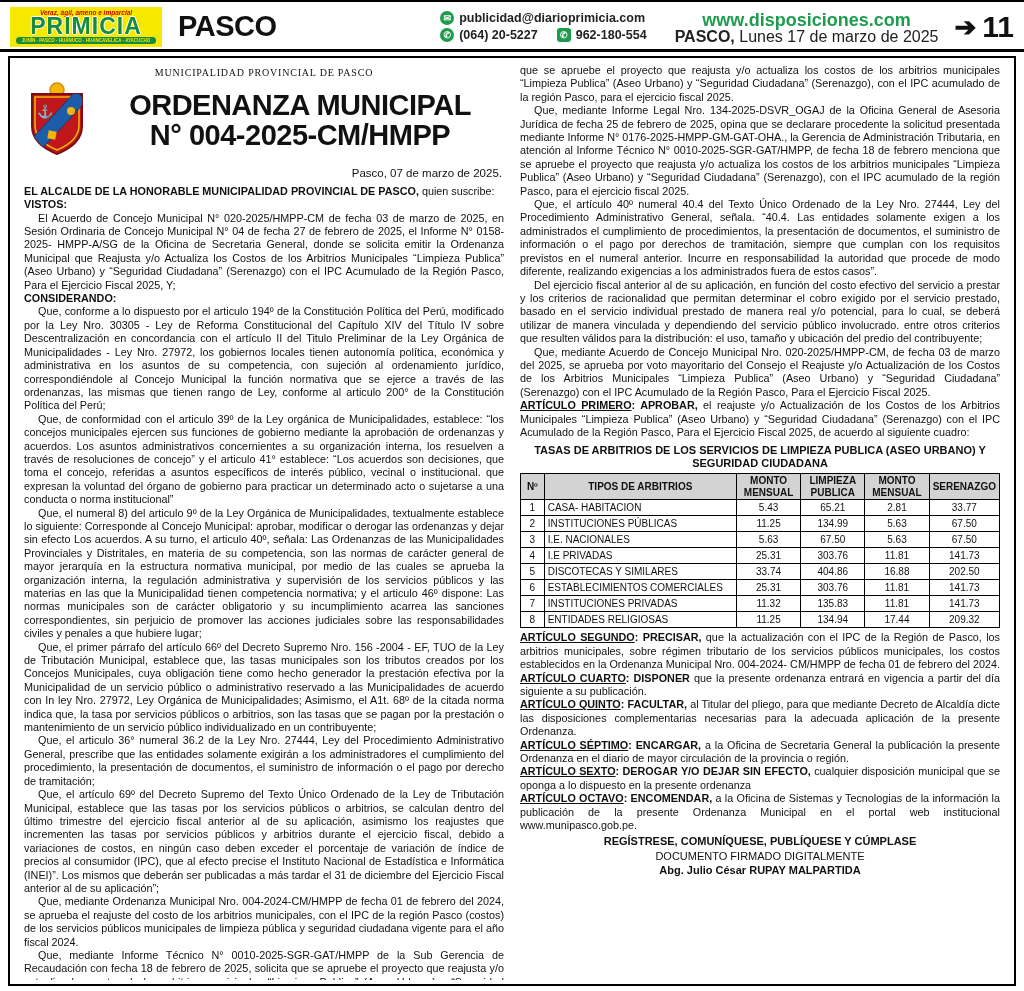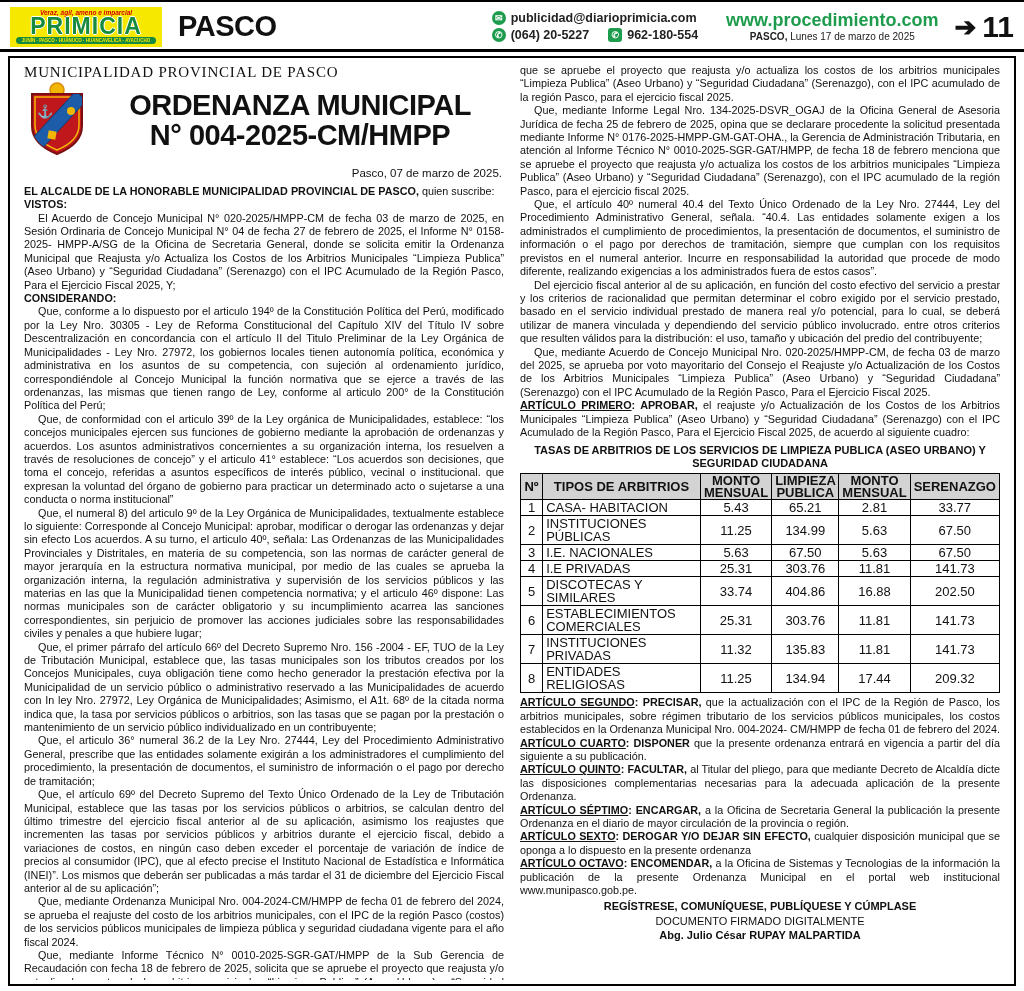--- a/index.html
+++ b/index.html
@@ -18,47 +18,47 @@
   .logo-cities { font-size:4.5px; font-weight:bold; color:#f7e800; background:#168a3f;
                  border-radius:4px; padding:1px 6px; line-height:5px; }
   .section-name { font-size:29px; font-weight:800; letter-spacing:-0.5px; margin-left:16px; flex:0 0 auto; }
   .contact { margin-left:auto; font-size:12.5px; font-weight:600; color:#222; line-height:17px; }
   .c-row { display:flex; align-items:center; gap:5px; justify-content:flex-start; }
   .cicon { display:inline-flex; width:14px; height:14px; border-radius:50%; background:#1e9c4d;
            color:#fff; font-size:9px; align-items:center; justify-content:center; flex:0 0 auto; }
   .cicon.sq { border-radius:3px; margin-left:14px; }
   .webblock { margin-left:28px; text-align:center; }
   .site { font-size:18px; font-weight:800; color:#1e9c4d; line-height:19px; }
-  .dateline { font-size:10px; color:#222; line-height:13px; }
+  .dateline { font-size:16px; color:#222; line-height:13px; }
   .dateline b { font-weight:800; }
   .pagenum { margin-left:16px; display:flex; align-items:center; gap:6px; }
   .arrow { font-size:26px; font-weight:800; line-height:26px; }
   .pn { font-size:30px; font-weight:800; line-height:30px; }
   .rule { position:absolute; top:47px; left:0; right:0; height:3px; background:#000; }
 
   
   .docbox { position:absolute; top:54px; left:8px; right:8px; bottom:5px;
             border:2px solid #000; padding:6px 14px 4px; display:flex; gap:16px; overflow:hidden; }
   .col { flex:1 1 0; overflow:hidden; font-size:10.8px; line-height:13.4px; text-align:justify; }
 
-  .inst { font-family:"Liberation Serif", serif; font-size:15px; letter-spacing:0.8px;
-          margin-top:2px; }
+  .inst { font-family:"Liberation Serif", serif; font-size:10px; letter-spacing:0.8px;
+          text-align:center; margin-top:2px; }
   .titlerow { display:flex; align-items:center; gap:6px; margin-top:2px; }
   .coat { flex:0 0 auto; }
   .titles { flex:1; text-align:center; font-size:29px; font-weight:800; line-height:30px; letter-spacing:-0.5px; }
   .placedate { text-align:right; font-size:11.5px; margin:8px 2px 4px 0; }
 
   .para { margin:0; }
   .para.indent { text-indent:14px; }
   .para.al-center { text-align:center; }
   .para .b { font-weight:bold; }
   .para .u { text-decoration:underline; }
 
   .tbl-title { font-weight:bold; font-size:11px; text-align:center; line-height:13px; margin:5px 8px 3px; }
-  table.arb { width:100%; border-collapse:collapse; font-size:13px; margin-bottom:3px;border-radius:31px; }
+  table.arb { width:100%; border-collapse:collapse; font-size:10px; margin-bottom:3px;border-radius:31px; }
   table.arb th, table.arb td { border:1px solid #000; padding:1px 3px; }
   table.arb th { background:#d3d3d3; font-weight:bold; text-align:center; line-height:11.5px; }
   table.arb td { text-align:center; line-height:13px; }
   table.arb td.left { text-align:left; }
   .w-num{width:5%;} .w-tipo{width:41%;} .w-m{width:13.5%;} .w-s{width:13.5%;}
 
   .closing { margin-top:2px; }
   .closing .para { text-align:center; font-size:11px; line-height:14.5px; }
 </style>
 </head>
@@ -79,21 +79,21 @@
         <span>publicidad@diarioprimicia.com</span>
       </div>
       <div class="c-row">
         <span class="cicon">✆</span>
         <span>(064) 20-5227</span>
         <span class="cicon sq">✆</span>
         <span>962-180-554</span>
       </div>
     </div>
     <div class="webblock">
-      <div class="site">www.procedimiento.com</div>
+      <div class="site">www.disposiciones.com</div>
       <div class="dateline">
         <b>PASCO,</b><span> Lunes 17 de marzo de 2025</span>
       </div>
     </div>
     <div class="pagenum">
       <span class="arrow">➔</span>
       <span class="pn">11</span>
     </div>
   </header>
 

